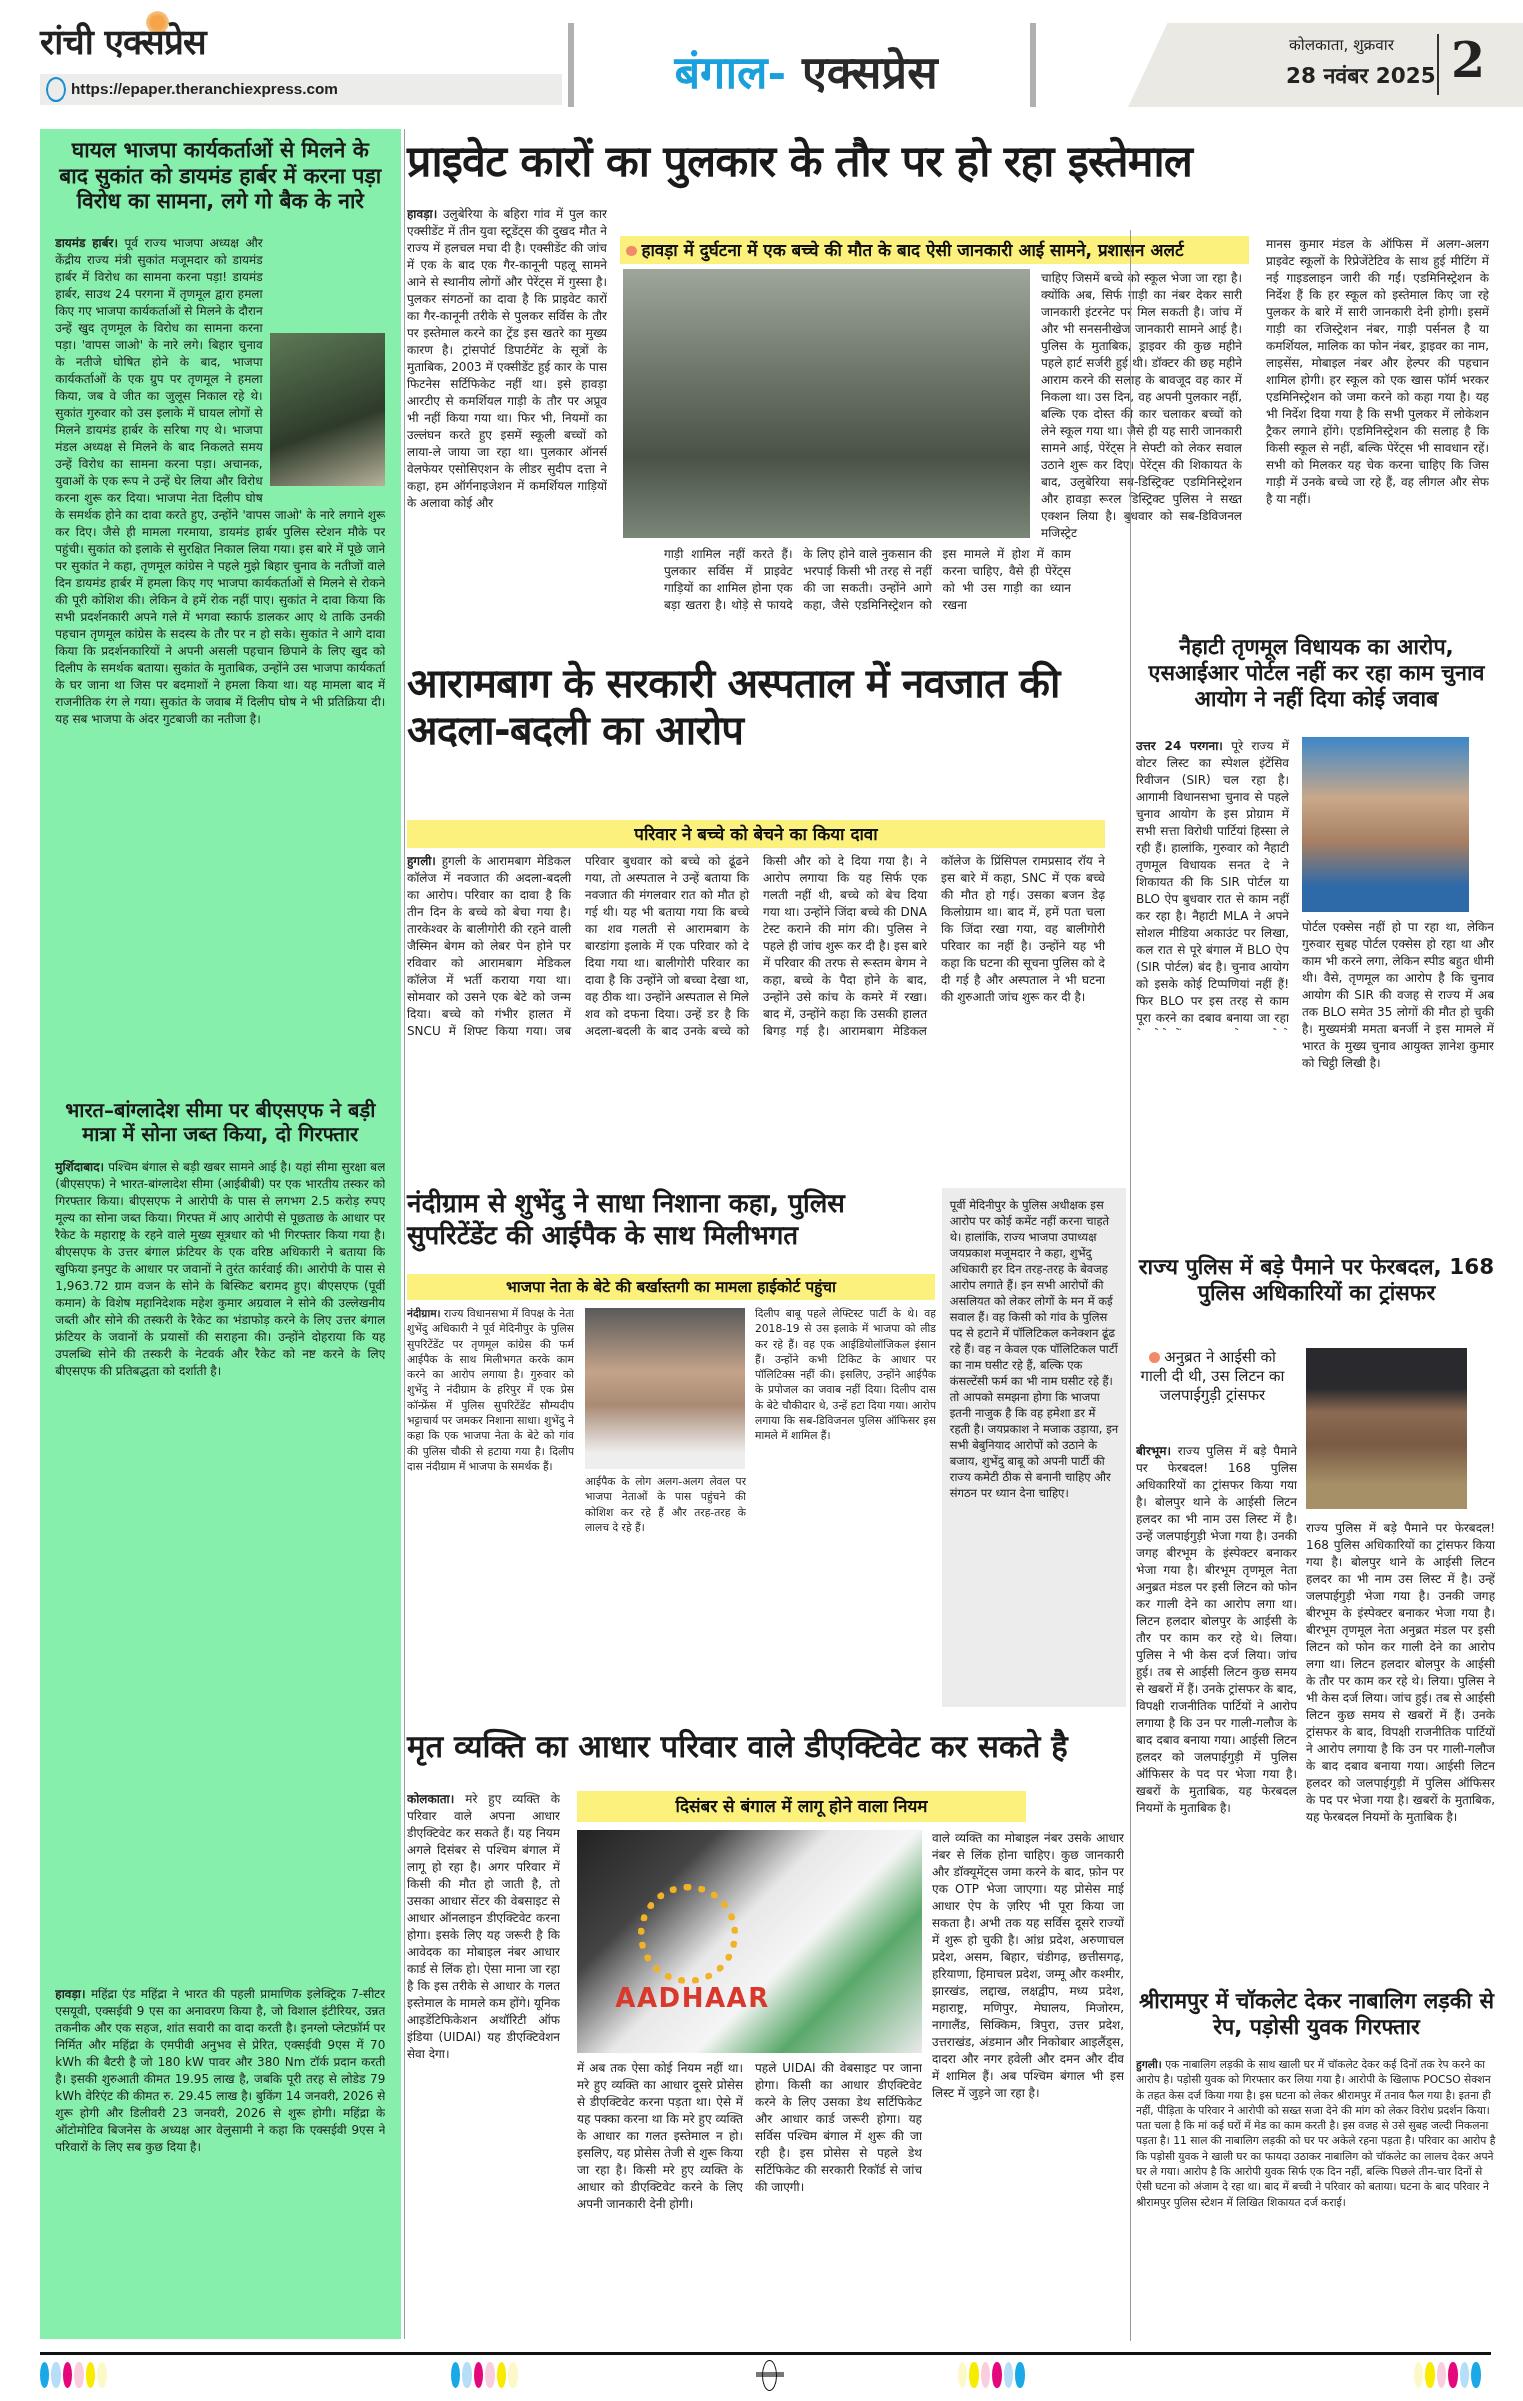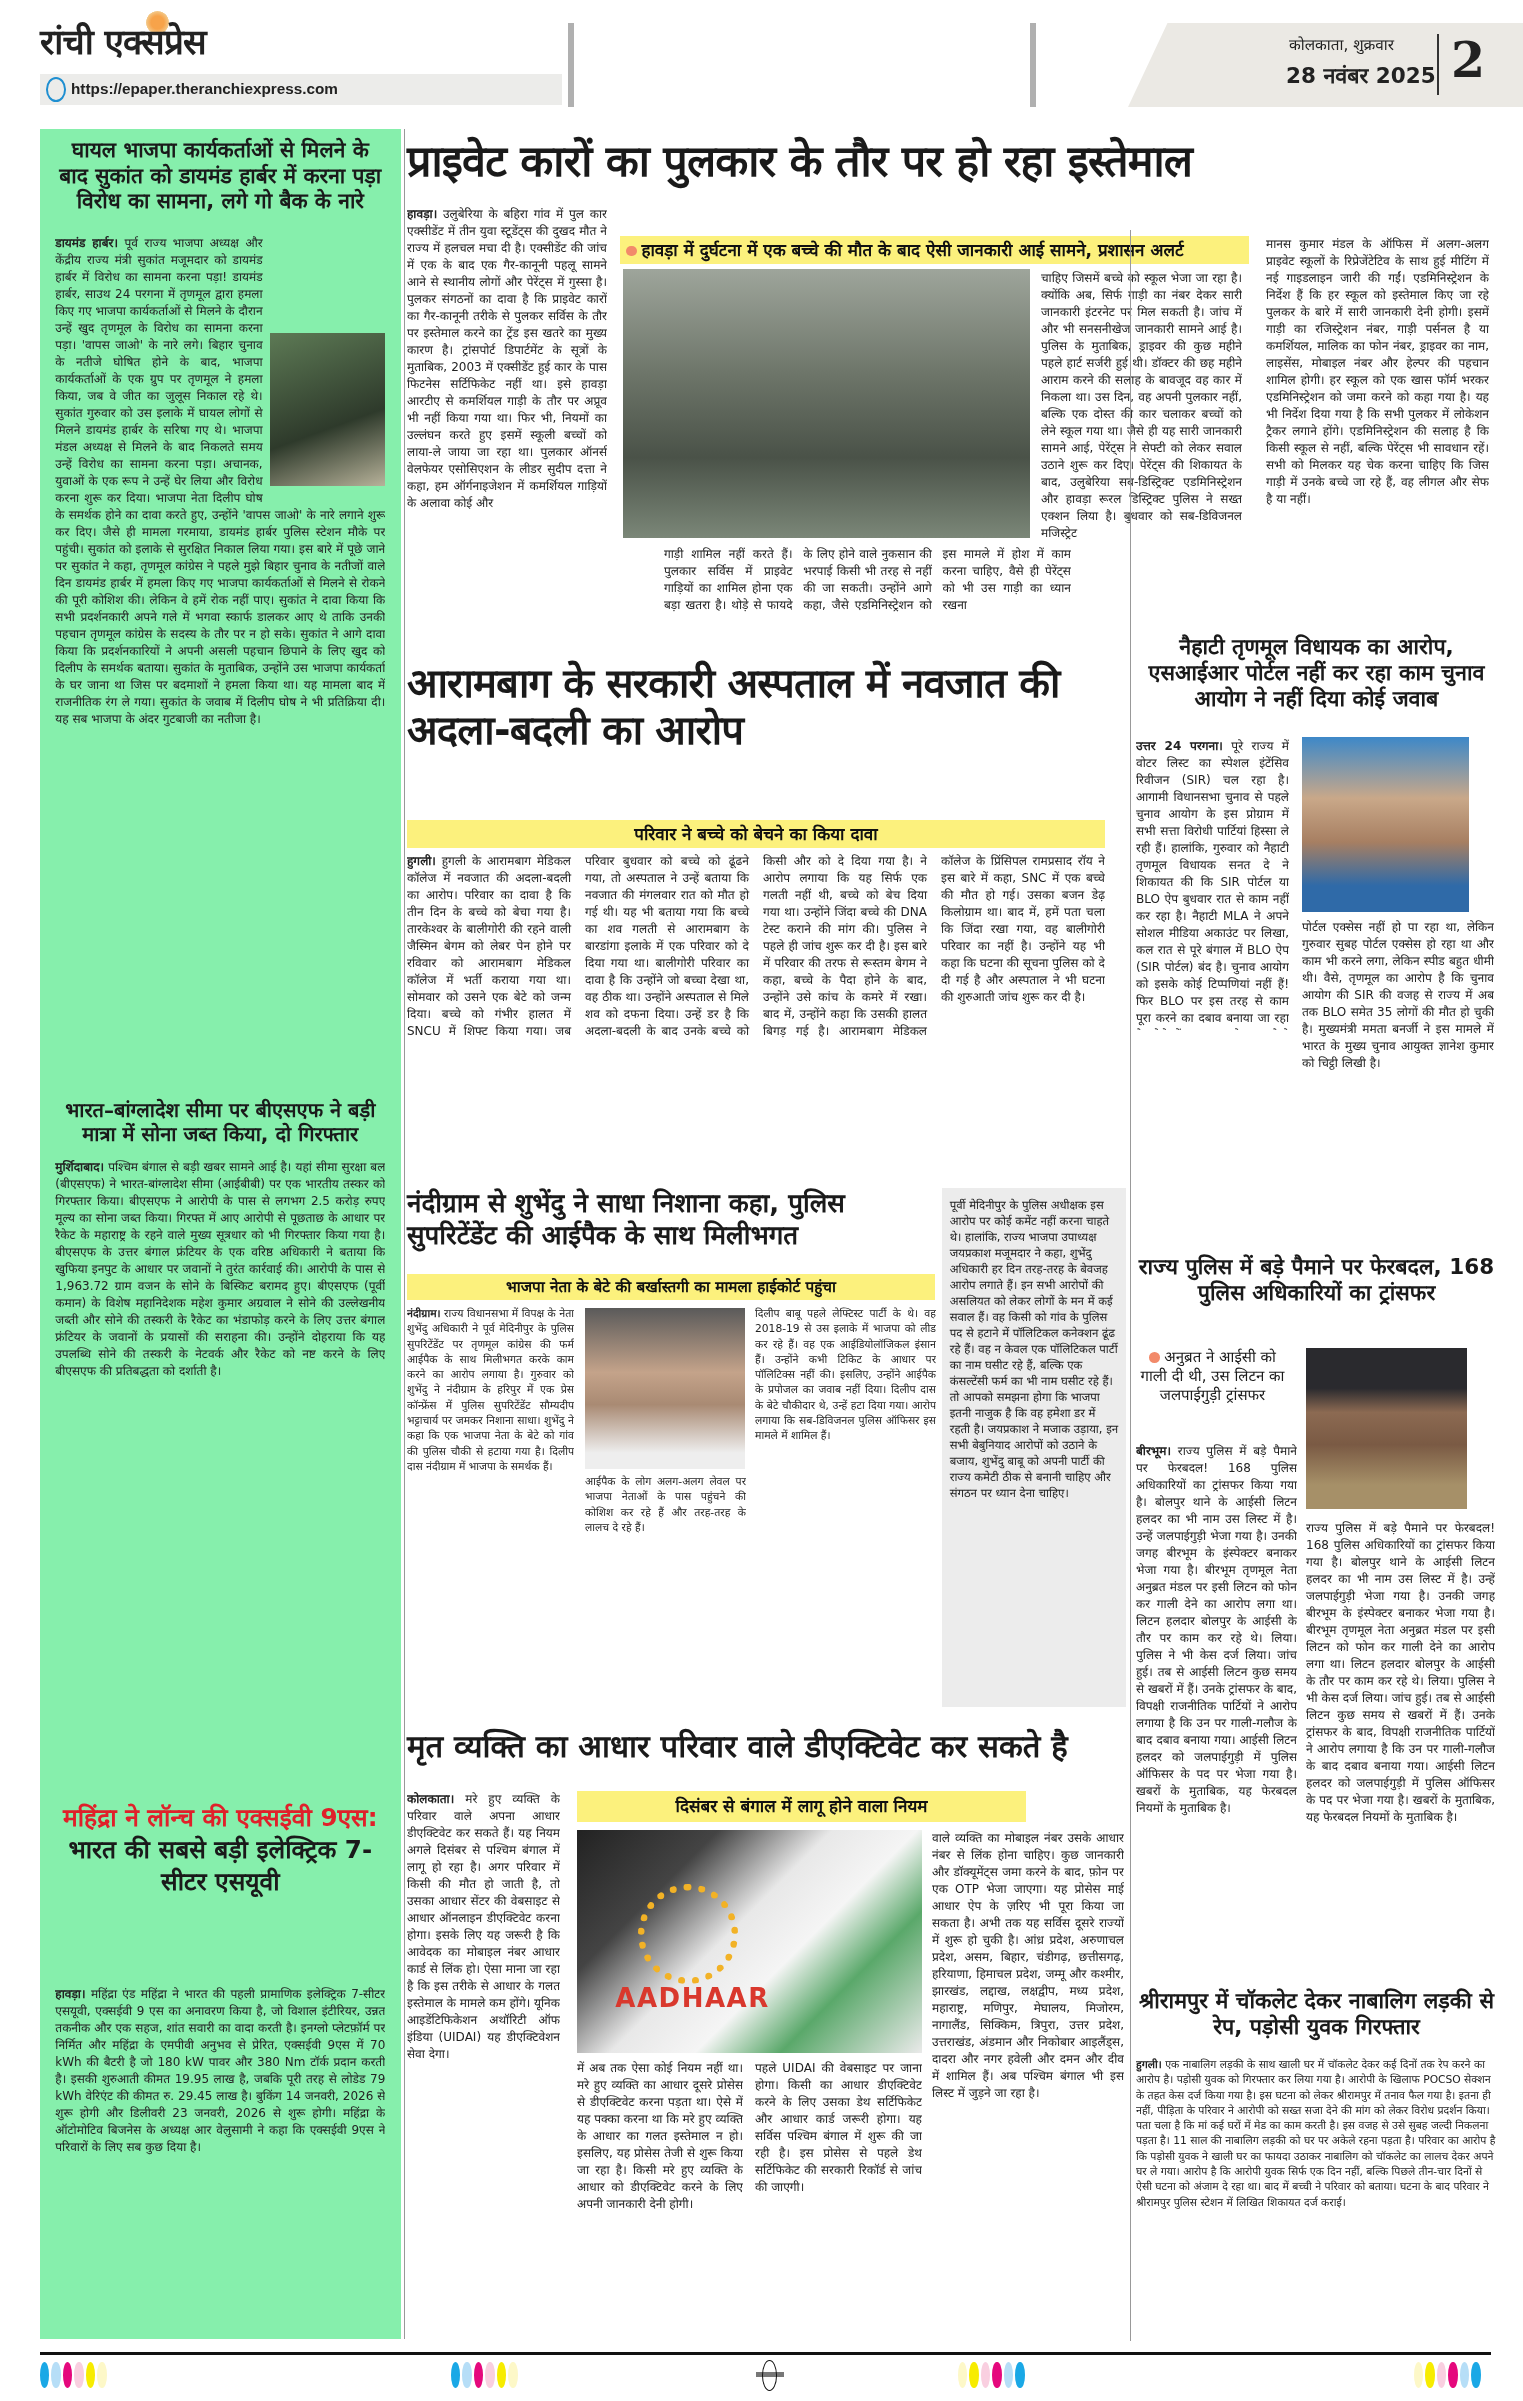--- a/index.html
+++ b/index.html
@@ -46,20 +46,23 @@
 <body>
 
 <div class="abs masthead">
   <div class="abs logo-sun"></div>
   <div class="abs logo-text">रांची एक्सप्रेस</div>
   <div class="abs url-bar"></div>
   <div class="abs url-icon"></div>
   <div class="abs url-text">https://epaper.theranchiexpress.com</div>
 
   <div class="abs section-frame"></div>
+  <div class="abs section-title">
+    <span class="blue">बंगाल-</span><span class="dark"> एक्सप्रेस</span>
+  </div>
 
   <div class="abs date-panel"></div>
   <div class="abs date-city">कोलकाता, शुक्रवार</div>
   <div class="abs date-date">28 नवंबर 2025</div>
   <div class="abs page-sep"></div>
   <div class="abs page-num">2</div>
 </div>
 
 <div class="abs left-col">
 
@@ -71,26 +74,20 @@
     <p class="body"><b>डायमंड हार्बर।</b> <span>पूर्व राज्य भाजपा अध्यक्ष और केंद्रीय राज्य मंत्री सुकांत मजूमदार को डायमंड हार्बर में विरोध का सामना करना पड़ा! डायमंड हार्बर, साउथ 24 परगना में तृणमूल द्वारा हमला किए गए भाजपा कार्यकर्ताओं से मिलने के दौरान उन्हें खुद तृणमूल के विरोध का सामना करना पड़ा। 'वापस जाओ' के नारे लगे। बिहार चुनाव के नतीजे घोषित होने के बाद, भाजपा कार्यकर्ताओं के एक ग्रुप पर तृणमूल ने हमला किया, जब वे जीत का जुलूस निकाल रहे थे। सुकांत गुरुवार को उस इलाके में घायल लोगों से मिलने डायमंड हार्बर के सरिषा गए थे। भाजपा मंडल अध्यक्ष से मिलने के बाद निकलते समय उन्हें विरोध का सामना करना पड़ा। अचानक, युवाओं के एक रूप ने उन्हें घेर लिया और विरोध करना शुरू कर दिया। भाजपा नेता दिलीप घोष के समर्थक होने का दावा करते हुए, उन्होंने 'वापस जाओ' के नारे लगाने शुरू कर दिए। जैसे ही मामला गरमाया, डायमंड हार्बर पुलिस स्टेशन मौके पर पहुंची। सुकांत को इलाके से सुरक्षित निकाल लिया गया। इस बारे में पूछे जाने पर सुकांत ने कहा, तृणमूल कांग्रेस ने पहले मुझे बिहार चुनाव के नतीजों वाले दिन डायमंड हार्बर में हमला किए गए भाजपा कार्यकर्ताओं से मिलने से रोकने की पूरी कोशिश की। लेकिन वे हमें रोक नहीं पाए। सुकांत ने दावा किया कि सभी प्रदर्शनकारी अपने गले में भगवा स्कार्फ डालकर आए थे ताकि उनकी पहचान तृणमूल कांग्रेस के सदस्य के तौर पर न हो सके। सुकांत ने आगे दावा किया कि प्रदर्शनकारियों ने अपनी असली पहचान छिपाने के लिए खुद को दिलीप के समर्थक बताया। सुकांत के मुताबिक, उन्होंने उस भाजपा कार्यकर्ता के घर जाना था जिस पर बदमाशों ने हमला किया था। यह मामला बाद में राजनीतिक रंग ले गया। सुकांत के जवाब में दिलीप घोष ने भी प्रतिक्रिया दी। यह सब भाजपा के अंदर गुटबाजी का नतीजा है।</span></p>
   </div>
 
   <div class="abs" style="left:15.3px;top:969px;width:330px;">
     <h2 class="hl" style="font-size:20px;">भारत–बांग्लादेश सीमा पर बीएसएफ ने बड़ी मात्रा में सोना जब्त किया, दो गिरफ्तार</h2>
   </div>
   <div class="abs" style="left:15.3px;top:1030px;width:330px;height:606px;overflow:hidden;">
     <p class="body"><b>मुर्शिदाबाद।</b> <span>पश्चिम बंगाल से बड़ी खबर सामने आई है। यहां सीमा सुरक्षा बल (बीएसएफ) ने भारत-बांग्लादेश सीमा (आईबीबी) पर एक भारतीय तस्कर को गिरफ्तार किया। बीएसएफ ने आरोपी के पास से लगभग 2.5 करोड़ रुपए मूल्य का सोना जब्त किया। गिरफ्त में आए आरोपी से पूछताछ के आधार पर रैकेट के महाराष्ट्र के रहने वाले मुख्य सूत्रधार को भी गिरफ्तार किया गया है। बीएसएफ के उत्तर बंगाल फ्रंटियर के एक वरिष्ठ अधिकारी ने बताया कि खुफिया इनपुट के आधार पर जवानों ने तुरंत कार्रवाई की। आरोपी के पास से 1,963.72 ग्राम वजन के सोने के बिस्किट बरामद हुए। बीएसएफ (पूर्वी कमान) के विशेष महानिदेशक महेश कुमार अग्रवाल ने सोने की उल्लेखनीय जब्ती और सोने की तस्करी के रैकेट का भंडाफोड़ करने के लिए उत्तर बंगाल फ्रंटियर के जवानों के प्रयासों की सराहना की। उन्होंने दोहराया कि यह उपलब्धि सोने की तस्करी के नेटवर्क और रैकेट को नष्ट करने के लिए बीएसएफ की प्रतिबद्धता को दर्शाती है।</span></p>
   </div>
 
-  <div class="abs" style="left:15.3px;top:1673px;width:330px;">
-    <h2 class="hl" style="font-size:24.6px;line-height:1.3;">
-      <span class="red">महिंद्रा ने लॉन्च की एक्सईवी 9एस:</span>
-      <span>भारत की सबसे बड़ी इलेक्ट्रिक 7-सीटर एसयूवी</span>
-    </h2>
-  </div>
   <div class="abs" style="left:15.3px;top:1857px;width:330px;height:338px;overflow:hidden;">
     <p class="body"><b>हावड़ा।</b> <span>महिंद्रा एंड महिंद्रा ने भारत की पहली प्रामाणिक इलेक्ट्रिक 7-सीटर एसयूवी, एक्सईवी 9 एस का अनावरण किया है, जो विशाल इंटीरियर, उन्नत तकनीक और एक सहज, शांत सवारी का वादा करती है। इनग्लो प्लेटफ़ॉर्म पर निर्मित और महिंद्रा के एमपीवी अनुभव से प्रेरित, एक्सईवी 9एस में 70 kWh की बैटरी है जो 180 kW पावर और 380 Nm टॉर्क प्रदान करती है। इसकी शुरुआती कीमत 19.95 लाख है, जबकि पूरी तरह से लोडेड 79 kWh वेरिएंट की कीमत रु. 29.45 लाख है। बुकिंग 14 जनवरी, 2026 से शुरू होगी और डिलीवरी 23 जनवरी, 2026 से शुरू होगी। महिंद्रा के ऑटोमोटिव बिजनेस के अध्यक्ष आर वेलुसामी ने कहा कि एक्सईवी 9एस ने परिवारों के लिए सब कुछ दिया है।</span></p>
   </div>
 </div>
 
 <div class="abs" style="left:407px;top:135px;width:1090px;">
   <h2 class="hl" style="font-size:43px;text-align:left;letter-spacing:-0.8px;">प्राइवेट कारों का पुलकार के तौर पर हो रहा इस्तेमाल</h2>
 </div>
 <div class="abs" style="left:407px;top:206px;width:200px;height:414px;overflow:hidden;">
   <p class="body"><b>हावड़ा।</b> <span>उलुबेरिया के बहिरा गांव में पुल कार एक्सीडेंट में तीन युवा स्टूडेंट्स की दुखद मौत ने राज्य में हलचल मचा दी है। एक्सीडेंट की जांच में एक के बाद एक गैर-कानूनी पहलू सामने आने से स्थानीय लोगों और पेरेंट्स में गुस्सा है। पुलकर संगठनों का दावा है कि प्राइवेट कारों का गैर-कानूनी तरीके से पुलकर सर्विस के तौर पर इस्तेमाल करने का ट्रेंड इस खतरे का मुख्य कारण है। ट्रांसपोर्ट डिपार्टमेंट के सूत्रों के मुताबिक, 2003 में एक्सीडेंट हुई कार के पास फिटनेस सर्टिफिकेट नहीं था। इसे हावड़ा आरटीए से कमर्शियल गाड़ी के तौर पर अप्रूव भी नहीं किया गया था। फिर भी, नियमों का उल्लंघन करते हुए इसमें स्कूली बच्चों को लाया-ले जाया जा रहा था। पुलकार ऑनर्स वेलफेयर एसोसिएशन के लीडर सुदीप दत्ता ने कहा, हम ऑर्गनाइजेशन में कमर्शियल गाड़ियों के अलावा कोई और</span></p>

